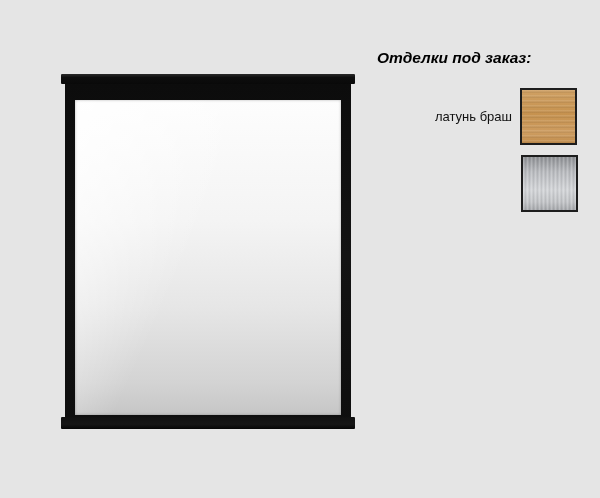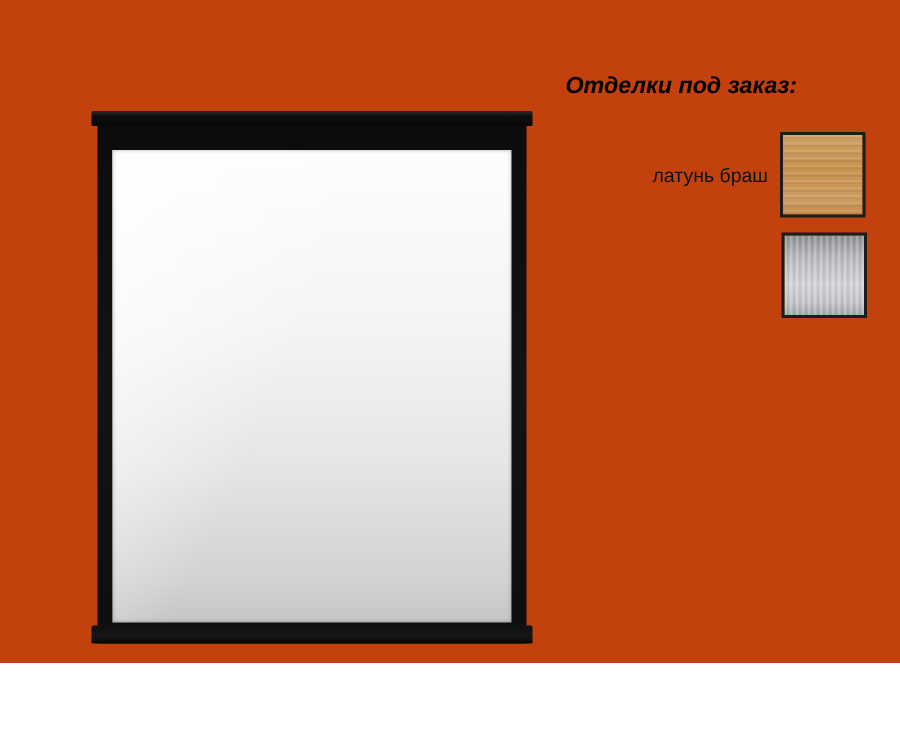--- a/index.html
+++ b/index.html
@@ -4,22 +4,22 @@
 <style>
   html, body {
     margin: 0;
     padding: 0;
     background: #ffffff;
     font-family: "Liberation Sans", sans-serif;
   }
   .canvas {
     position: relative;
     width: 600px;
-    height: 442px;
-    background: #c2410c;
+    height: 498px;
+    background: #e5e5e5;
     overflow: hidden;
   }
 
   
   .mirror {
     position: absolute;
     left: 61px;
     top: 74px;
     width: 294px;
     height: 355px;

